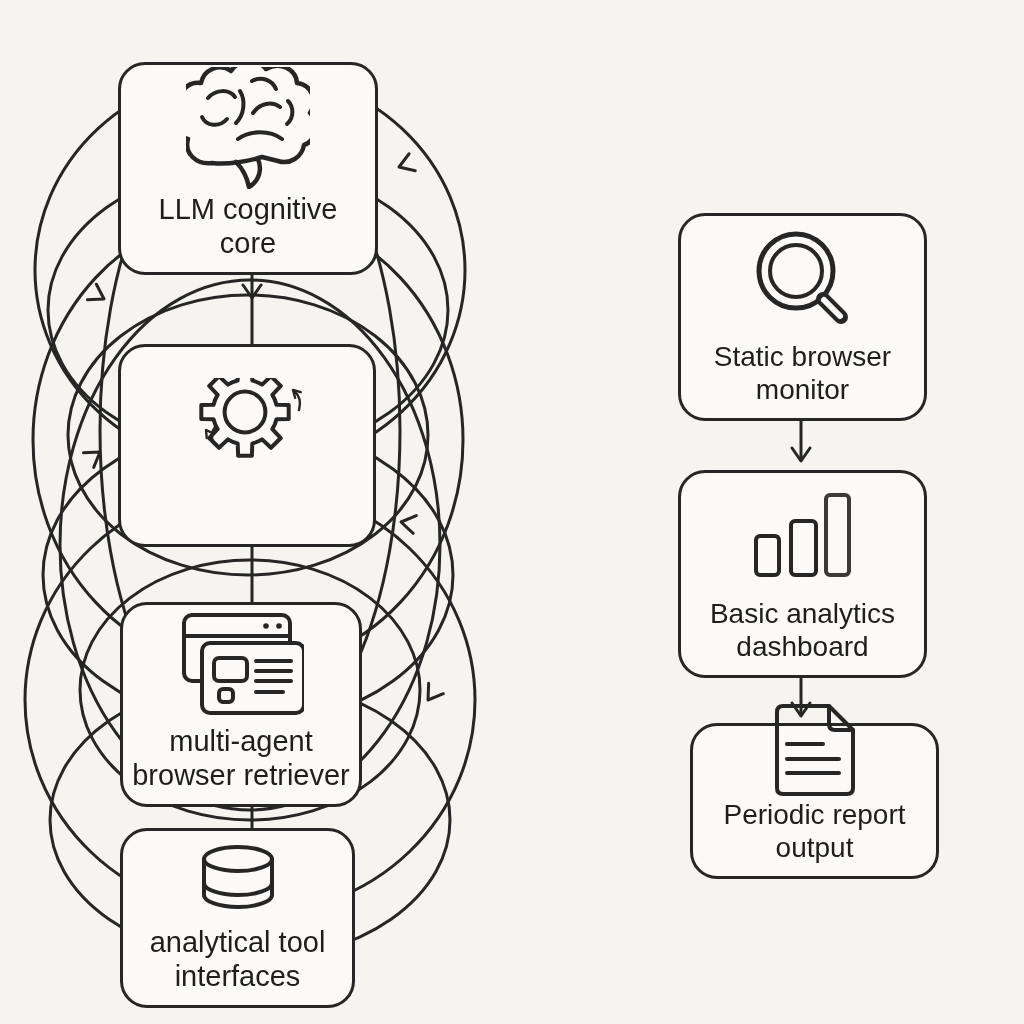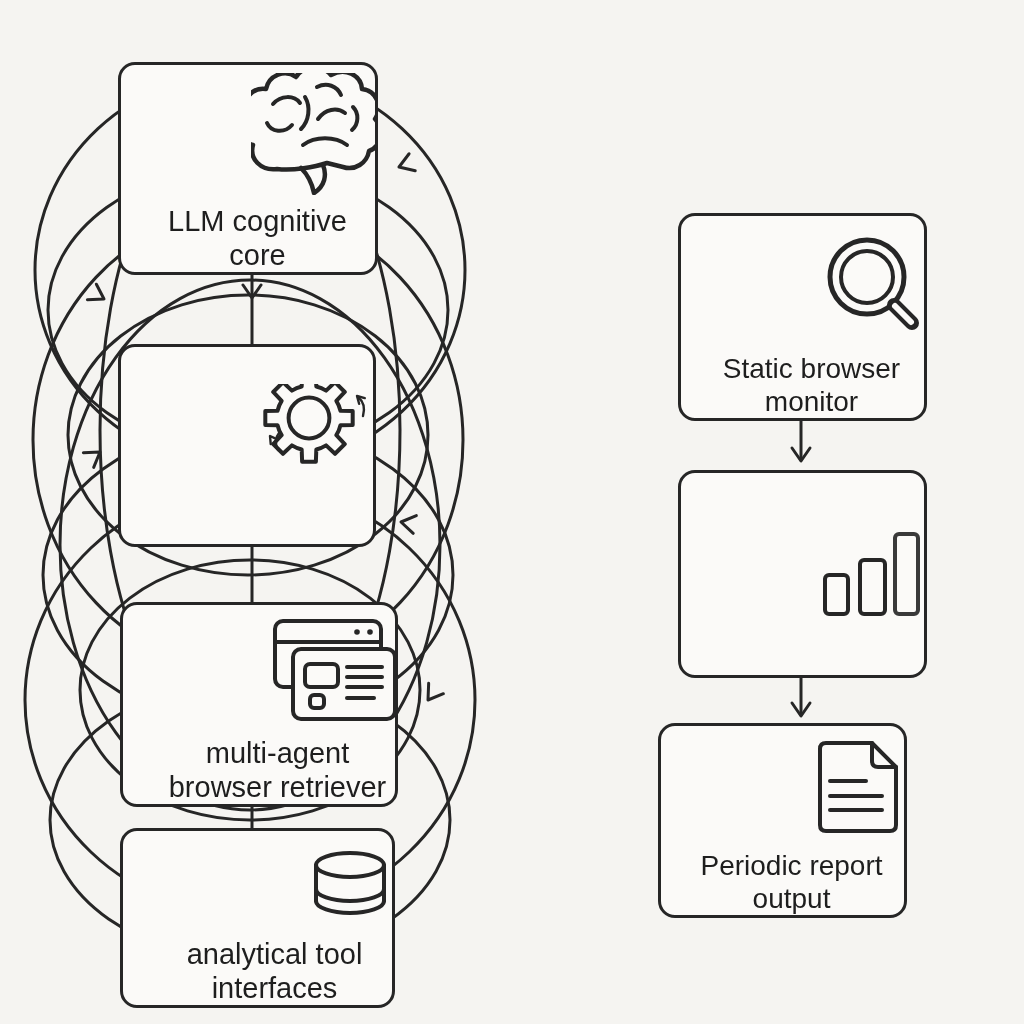--- a/index.html
+++ b/index.html
@@ -9,41 +9,41 @@
     font-family:"Liberation Sans","DejaVu Sans",sans-serif;
     position:relative;overflow:hidden;
   }
   .canvas{position:absolute;inset:0;width:1024px;height:1024px;}
   svg.layer{position:absolute;left:0;top:0;width:1024px;height:1024px;}
   .node{
     position:absolute;
     box-sizing:border-box;
     background:#fbfaf8;
     border:3px solid #262626;
-    border-radius:17px;
-    display:flex;flex-direction:column;align-items:flex-end;justify-content:flex-end;
-    padding-bottom:0;
+    border-radius:27px;
+    display:flex;flex-direction:column;align-items:center;justify-content:flex-end;
+    padding-bottom:12px;
   }
   .node .icon-wrap{margin:auto 0;display:flex;align-items:center;justify-content:center;}
   .node-label{
     text-align:center;
     color:#1e1e1e;
     line-height:1.18;
     white-space:normal;
   }
   .left-col .node-label{font-size:29px;max-width:235px;}
   .right-col .node-label{font-size:28px;max-width:225px;}
   
   #node-llm     {left:118px;top:62px; width:260px;height:213px;}
   #node-plan    {left:118px;top:344px;width:258px;height:203px;}
-  #node-browser {left:120px;top:602px;width:278px;height:205px;}
-  #node-tools   {left:120px;top:828px;width:275px;height:180px;}
+  #node-browser {left:120px;top:602px;width:242px;height:205px;}
+  #node-tools   {left:120px;top:828px;width:235px;height:180px;}
   #node-keyword {left:678px;top:213px;width:249px;height:208px;}
   #node-dash    {left:678px;top:470px;width:249px;height:208px;}
-  #node-report  {left:658px;top:723px;width:249px;height:195px;}
+  #node-report  {left:690px;top:723px;width:249px;height:156px;}
   .stroke{fill:none;stroke:#262626;stroke-width:3;stroke-linecap:round;stroke-linejoin:round;}
   .stroke-icon{fill:none;stroke:#262626;stroke-width:4;stroke-linecap:round;stroke-linejoin:round;}
 </style>
 </head>
 <body>
 
 <div class="canvas">
 
   <svg class="layer" viewBox="0 0 1024 1024">
 
@@ -189,20 +189,21 @@
     </div>
 
     <div class="node" id="node-dash">
       <div class="icon-wrap">
         <svg width="104" height="90" viewBox="750 492 104 90">
           <rect class="stroke-icon" x="755" y="538" width="23" height="39" rx="4"></rect>
           <rect class="stroke-icon" x="790" y="523" width="25" height="54" rx="4"></rect>
           <rect class="stroke-icon" style="stroke:#3a3a3a" x="825" y="497" width="23" height="80" rx="4"></rect>
         </svg>
       </div>
+      <div class="node-label">Basic analytics dashboard</div>
     </div>
 
     <div class="node" id="node-report">
       <div class="icon-wrap">
         <svg width="92" height="96" viewBox="760 744 92 96">
           <path class="stroke-icon" d="M 774 748 L 820 748 L 844 772 L 844 830
             Q 844 836 838 836 L 774 836 Q 768 836 768 830 L 768 754 Q 768 748 774 748 Z"></path>
           <path class="stroke-icon" d="M 820 748 L 820 766 Q 820 772 826 772 L 844 772"></path>
           <line class="stroke-icon" x1="778" y1="786" x2="814" y2="786"></line>
           <line class="stroke-icon" x1="778" y1="801" x2="830" y2="801"></line>

